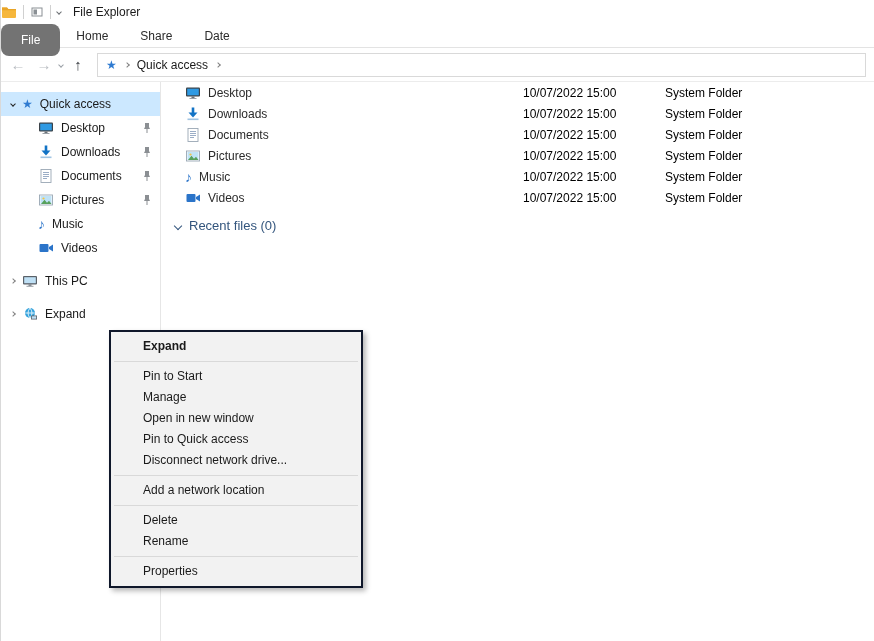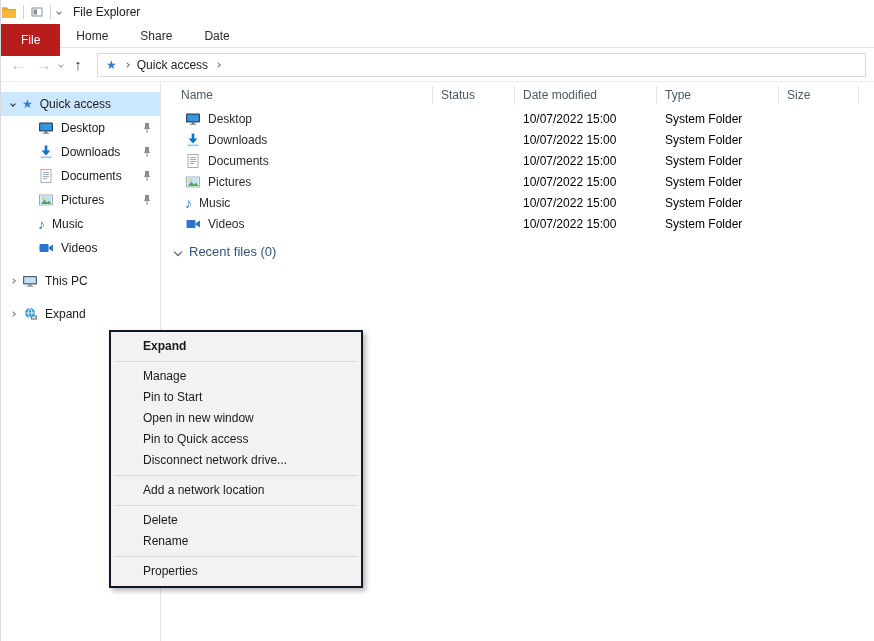--- a/index.html
+++ b/index.html
@@ -10,21 +10,21 @@
   
   .titlebar { height:24px; display:flex; align-items:center; gap:6px; background:#fff; }
   .qat-sep { width:1px; height:14px; background:#d0d0d0; }
   .win-title { margin-left:6px; color:#1a1a1a; }
   .icon16 { width:16px; height:16px; display:inline-block; flex:0 0 auto; }
   .icon14 { width:14px; height:14px; display:inline-block; flex:0 0 auto; }
 
   
   .tabs { height:24px; display:flex; align-items:stretch; border-bottom:1px solid #e3e3e3; background:#fff; }
   .tab { padding:4px 16px; color:#2b2b2b; display:flex; align-items:center; }
-  .tab.file { background:#b91c1c; color:#fff; padding:16px 20px; }
+  .tab.file { background:#737373; color:#fff; padding:16px 20px;border-radius:8px; }
 
   
   .navbar { height:34px; display:flex; align-items:center; padding:0 8px 0 6px; gap:4px; border-bottom:1px solid #ececec; }
   .nav-arrow { width:22px; text-align:center; font-size:15px; color:#b9bdc2; }
   .nav-arrow.up { color:#3b3f44; }
   .chev { display:inline-block; width:6px; height:6px; border-top:1px solid #808080; border-right:1px solid #808080; }
   .chev.right { transform:rotate(45deg); }
   .chev.down  { transform:rotate(135deg); }
   .chev.tiny  { width:4px; height:4px; }
   .addressbox { flex:1; height:24px; border:1px solid #d9d9d9; background:#fff; display:flex; align-items:center; gap:8px; padding-left:8px; margin-left:4px; }
@@ -223,28 +223,20 @@
               <rect x="9.8" y="10.3" width="4.4" height="2.4" fill="#bfe0f5"></rect>
             </svg>
         </span>
         <span class="side-label">Expand</span>
       </div>
 
     </div>
 
     <div class="main">
 
-      <div class="grid colhead">
-        <div class="c-name">Name</div>
-        <div>Status</div>
-        <div>Date modified</div>
-        <div>Type</div>
-        <div class="c-size">Size</div>
-        <div class="c-fill"></div>
-      </div>
 
 
       <div class="grid row">
         <div class="name">
           <span class="icon16">
             <svg viewBox="0 0 16 16" width="16" height="16">
                 <rect x="1" y="2.5" width="14" height="9" rx="1" fill="#3b4248"></rect>
                 <rect x="2.2" y="3.7" width="11.6" height="6.6" fill="#2f9ae3"></rect>
                 <rect x="6.5" y="11.5" width="3" height="1.5" fill="#6b7177"></rect>
                 <rect x="4.5" y="13" width="7" height="1" fill="#9aa0a6"></rect>
@@ -346,22 +338,22 @@
         <span class="chev down"></span>
         <span>Recent files (0)</span>
       </div>
 
     </div>
   </div>
 
   <div class="menu">
     <div class="menu-item default">Expand</div>
     <div class="menu-sep"></div>
+    <div class="menu-item">Pin to Start</div>
     <div class="menu-item">Manage</div>
-    <div class="menu-item">Pin to Start</div>
     <div class="menu-item">Open in new window</div>
     <div class="menu-item">Pin to Quick access</div>
     <div class="menu-item">Disconnect network drive...</div>
     <div class="menu-sep"></div>
     <div class="menu-item">Add a network location</div>
     <div class="menu-sep"></div>
     <div class="menu-item">Delete</div>
     <div class="menu-item">Rename</div>
     <div class="menu-sep"></div>
     <div class="menu-item">Properties</div>

